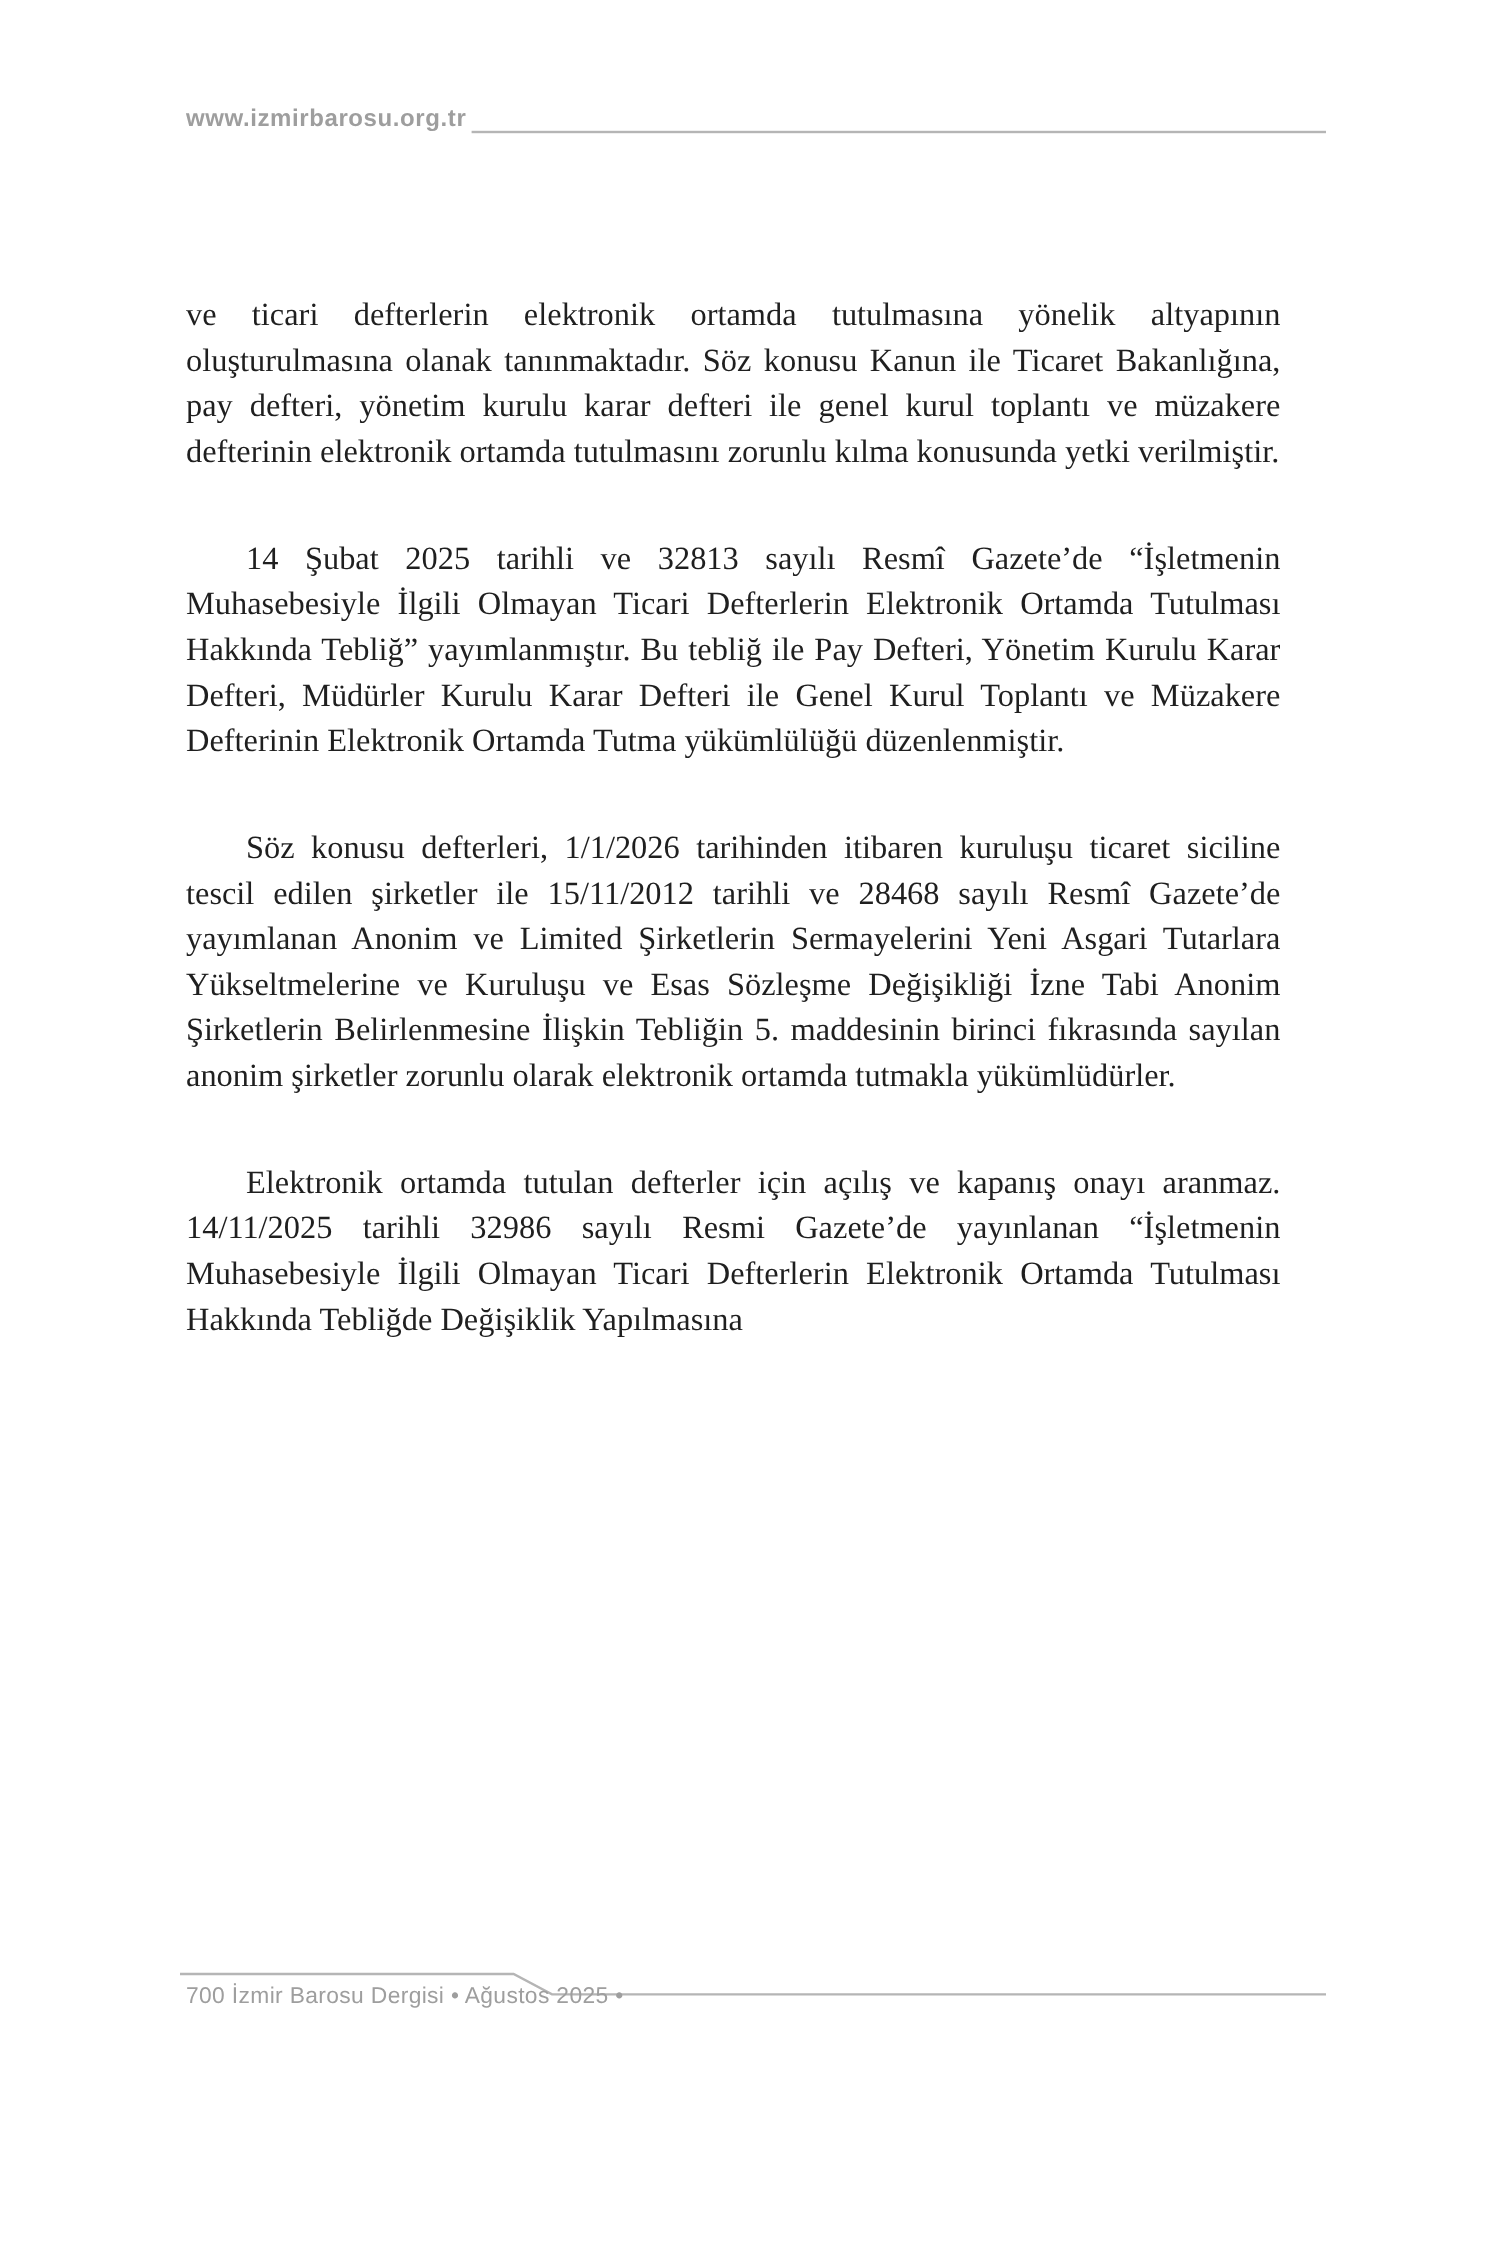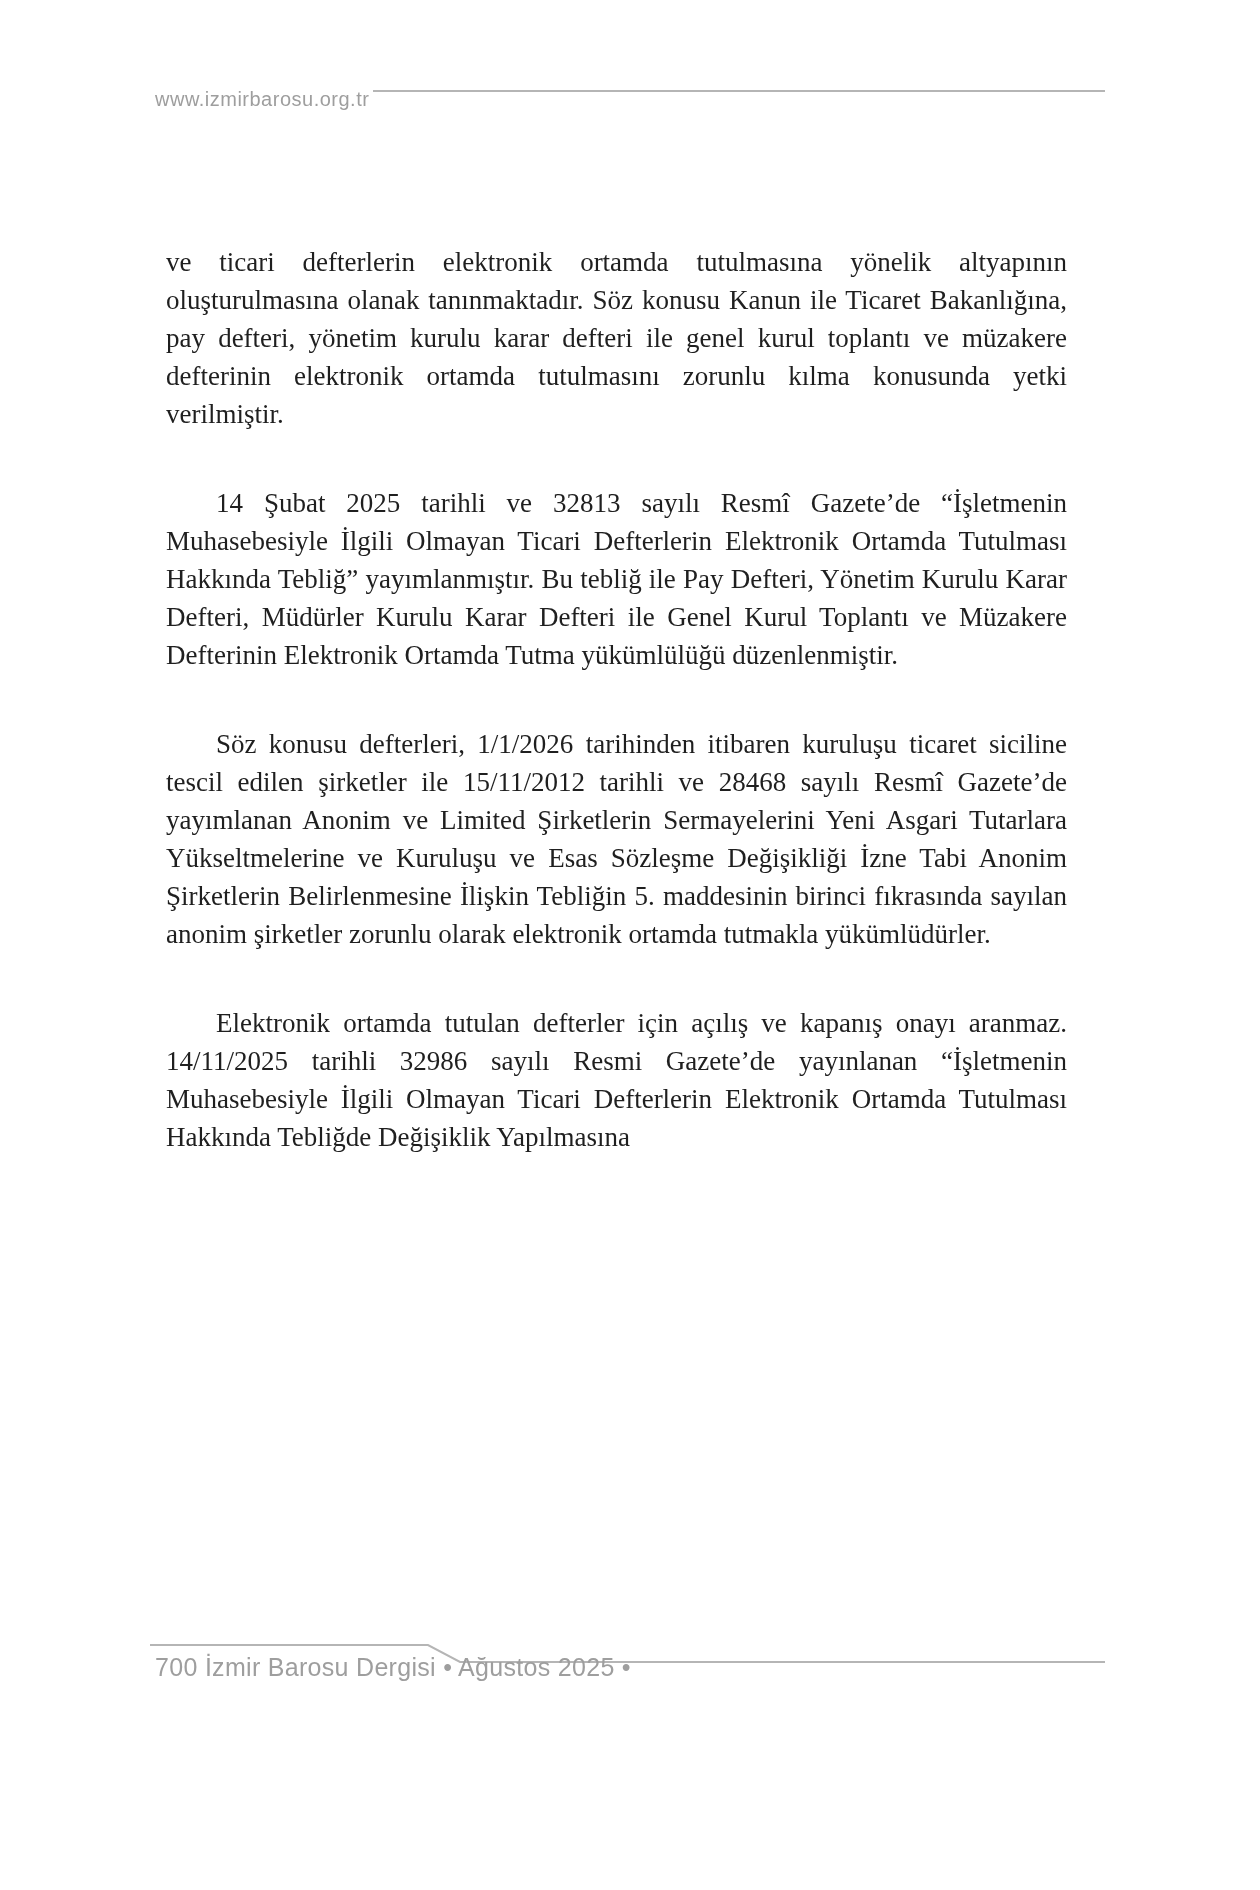--- a/index.html
+++ b/index.html
@@ -13,22 +13,23 @@
     height: 1890px;
     overflow: hidden;
     font-family: "Liberation Serif", serif;
   }
   .page-header {
     position: absolute;
     left: 155px;
     top: 88px;
     width: 950px;
     display: flex;
-    align-items: flex-start;
+    align-items: flex-end;
     gap: 4px;
+    font-weight: bold;
   }
   .header-url {
     font-family: "Liberation Sans", sans-serif;
     font-size: 20px;
     letter-spacing: 0.5px;
     color: #9e9e9e;
     white-space: nowrap;
   }
   .header-rule {
     flex: 1;
@@ -40,21 +41,21 @@
     position: absolute;
     left: 155px;
     top: 243px;
     width: 912px;
     color: #1f1f1f;
     font-size: 27px;
     line-height: 38px;
     text-align: justify;
   }
   .page-body p {
-    margin: 0 0 51px 11px;
+    margin: 0 0 51px 0;
   }
   .page-body p.indent {
     text-indent: 50px;
   }
   .page-footer {
     position: absolute;
     left: 150px;
     top: 1642px;
     width: 955px;
     height: 46px;
@@ -64,21 +65,21 @@
     left: 0;
     top: 0;
     width: 955px;
     height: 24px;
   }
   .footer-text {
     position: absolute;
     left: 5px;
     top: 11px;
     font-family: "Liberation Sans", sans-serif;
-    font-size: 25px;
+    font-size: 19px;
     letter-spacing: 0.3px;
     color: #9e9e9e;
     white-space: nowrap;
   }
 </style>
 </head>
 <body>
 
 <header class="page-header">
   <span class="header-url">www.izmirbarosu.org.tr</span>

